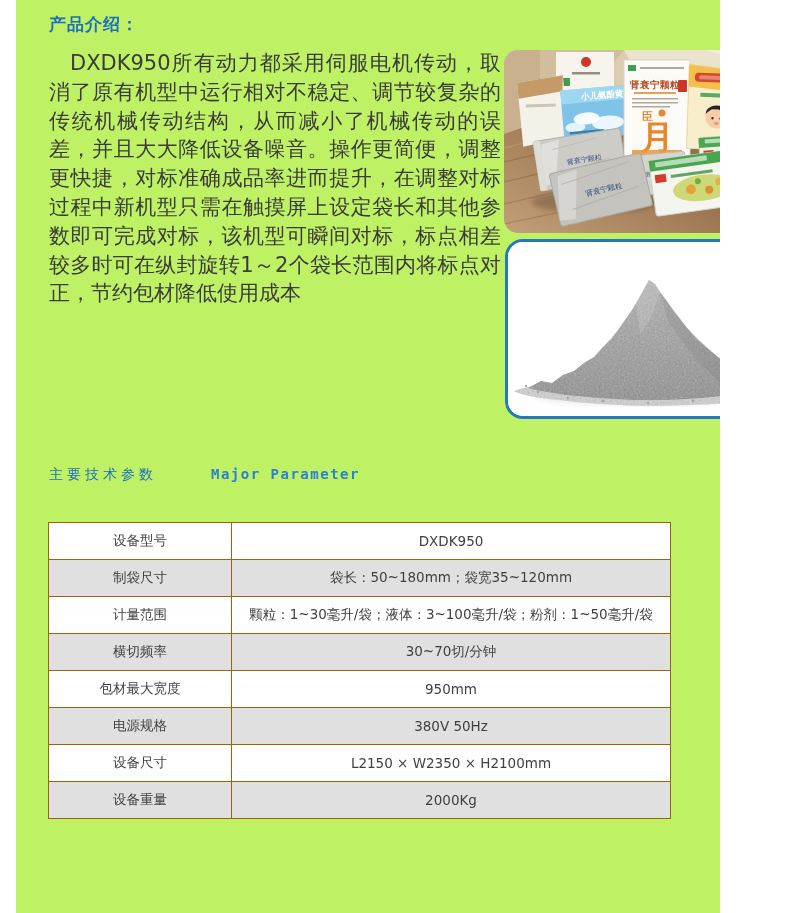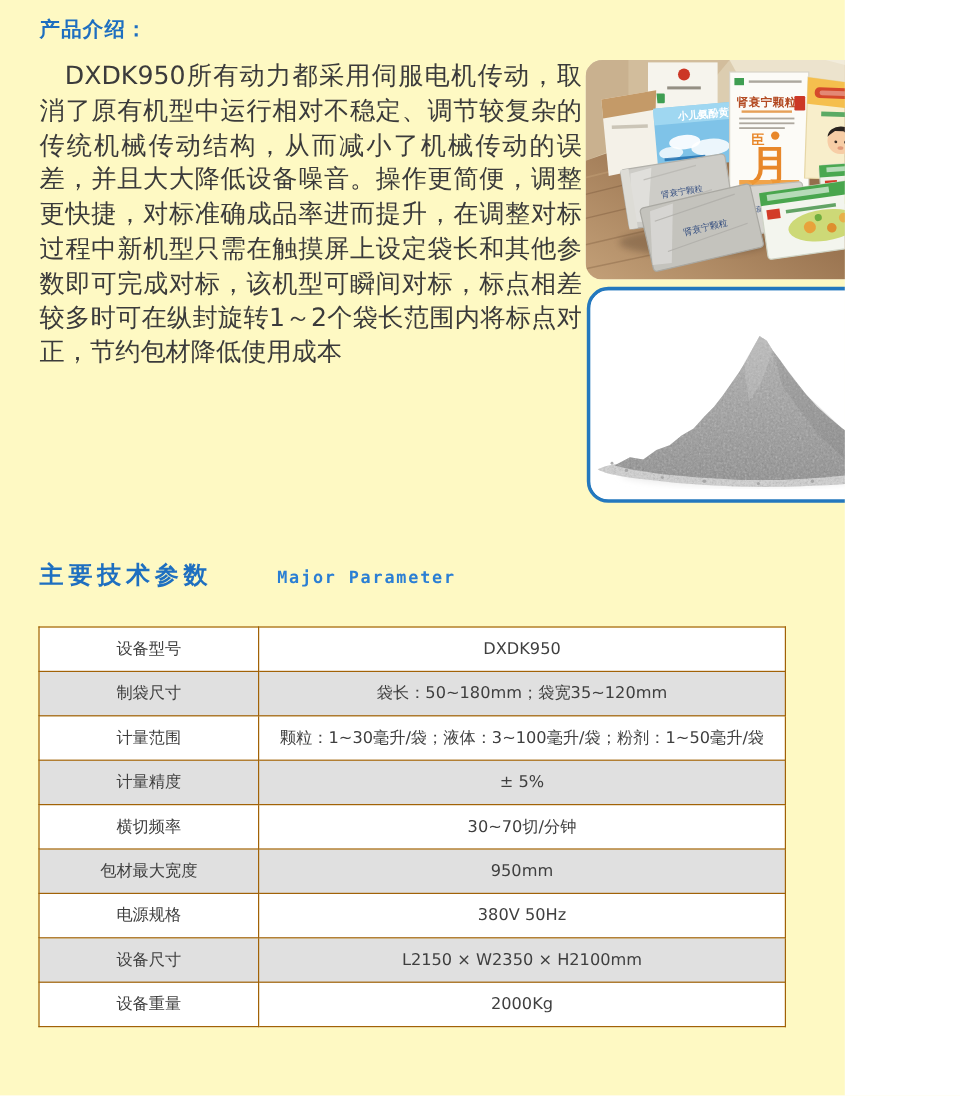--- a/index.html
+++ b/index.html
@@ -1,21 +1,22 @@
 <!DOCTYPE html>
 <html><head>
 <meta charset="utf-8">
 <style>
   html,body{margin:0;padding:0;background:#ffffff;}
   .page{
     position:relative;
     width:704px;height:913px;
-    background:#fef9c3;
+    background:#bef264;
     font-family:"DejaVu Sans",sans-serif;
     overflow:hidden;
+    margin-left:16px;
   }
   .intro-heading{
     position:absolute;left:33px;top:13px;
     font-size:17px;font-weight:bold;color:#1e6fc0;letter-spacing:1px;
   }
   .intro-text{
     position:absolute;left:33px;top:49px;width:452px;
     font-size:21px;line-height:28.8px;color:#3b3b3b;
     text-align:justify;text-indent:21px;
   }
@@ -27,21 +28,21 @@
     position:absolute;left:489px;top:239px;width:282px;height:180px;
     box-sizing:border-box;border:3px solid #2478be;border-radius:18px;
     background:#ffffff;overflow:hidden;
   }
   .photo-packages svg,.photo-granules svg{display:block;width:100%;height:100%;}
   .params-heading-row{
     position:absolute;left:33px;top:466px;
     display:flex;align-items:baseline;
   }
   .params-cn{
-    font-size:20px;font-weight:bold;color:#1e6fc0;letter-spacing:4px;
+    font-size:14px;font-weight:normal;color:#1e6fc0;letter-spacing:4px;
   }
   .params-en{
     margin-left:38px;
     font-family:"DejaVu Sans Mono",monospace;
     font-size:14px;font-weight:bold;color:#2b7fd4;letter-spacing:1.5px;padding-left:16px;
   }
   table.specs{
     position:absolute;left:32px;top:522px;
     width:623px;border-collapse:collapse;table-layout:fixed;
   }
@@ -265,24 +266,20 @@
       </tr>
       <tr>
         <td>制袋尺寸</td>
         <td>袋长：50~180mm；袋宽35~120mm</td>
       </tr>
       <tr>
         <td>计量范围</td>
         <td>颗粒：1~30毫升/袋；液体：3~100毫升/袋；粉剂：1~50毫升/袋</td>
       </tr>
       <tr>
-        <td>计量精度</td>
-        <td>± 5%</td>
-      </tr>
-      <tr>
         <td>横切频率</td>
         <td>30~70切/分钟</td>
       </tr>
       <tr>
         <td>包材最大宽度</td>
         <td>950mm</td>
       </tr>
       <tr>
         <td>电源规格</td>
         <td>380V 50Hz</td>

